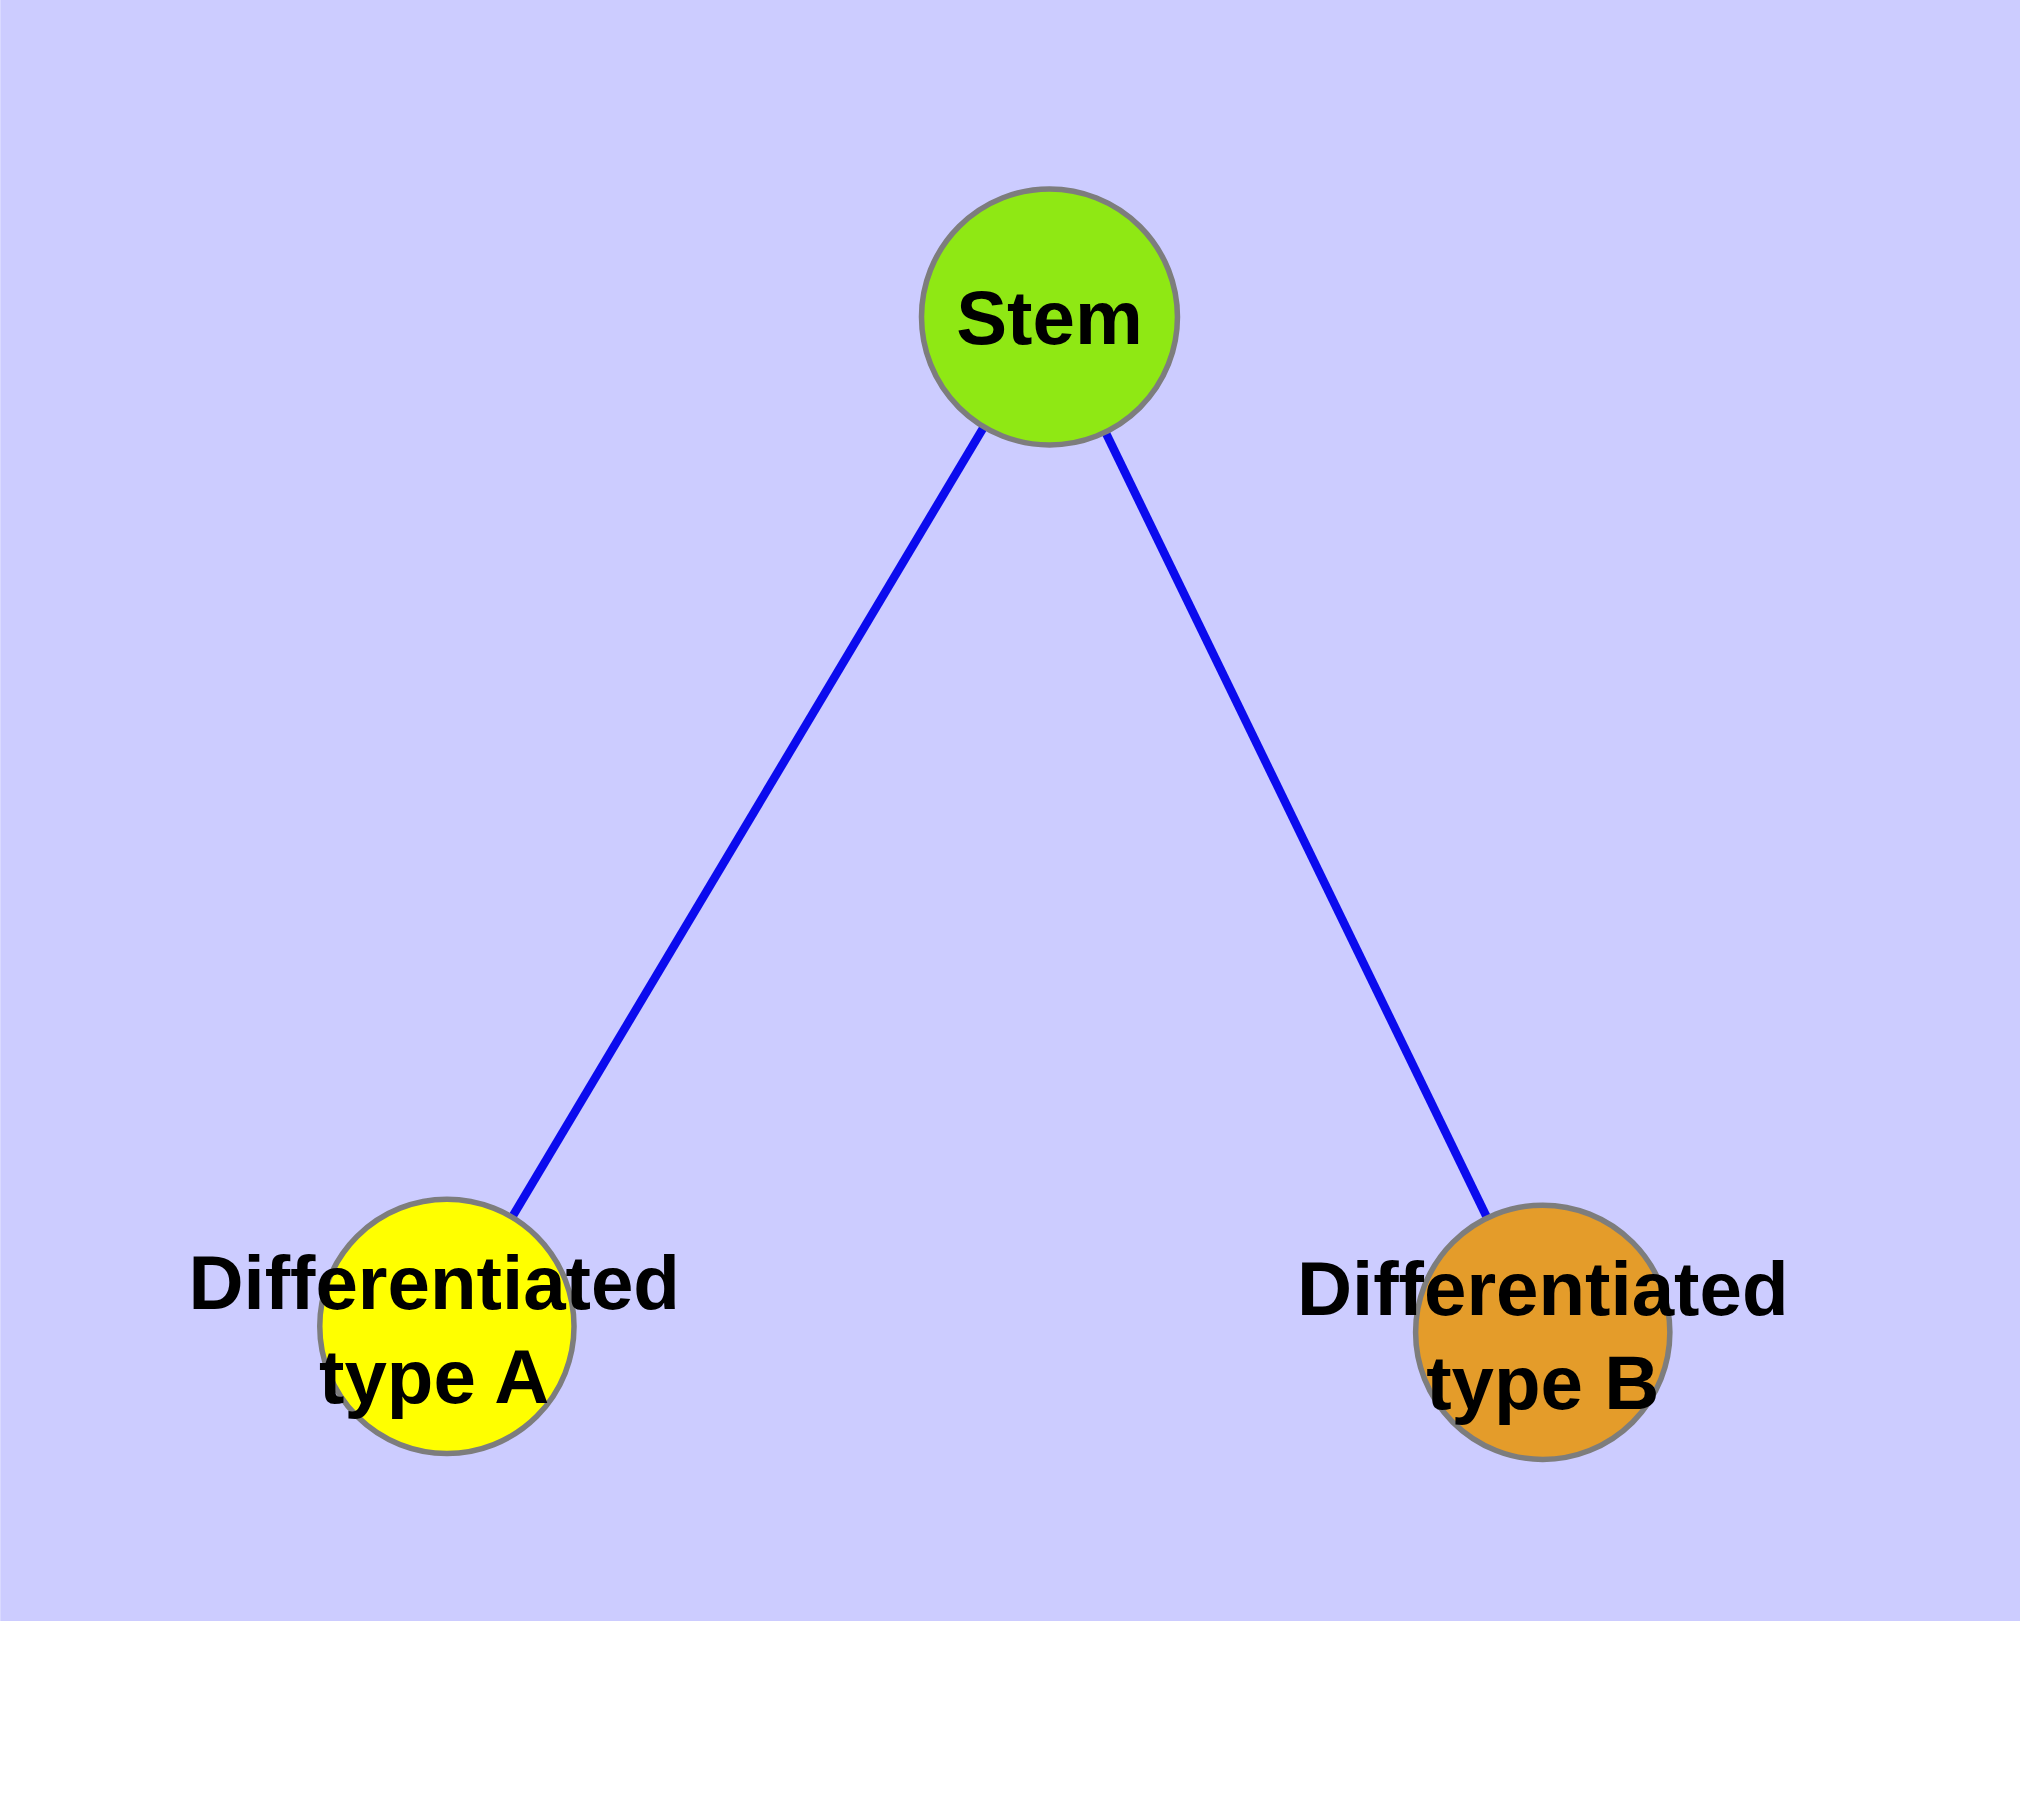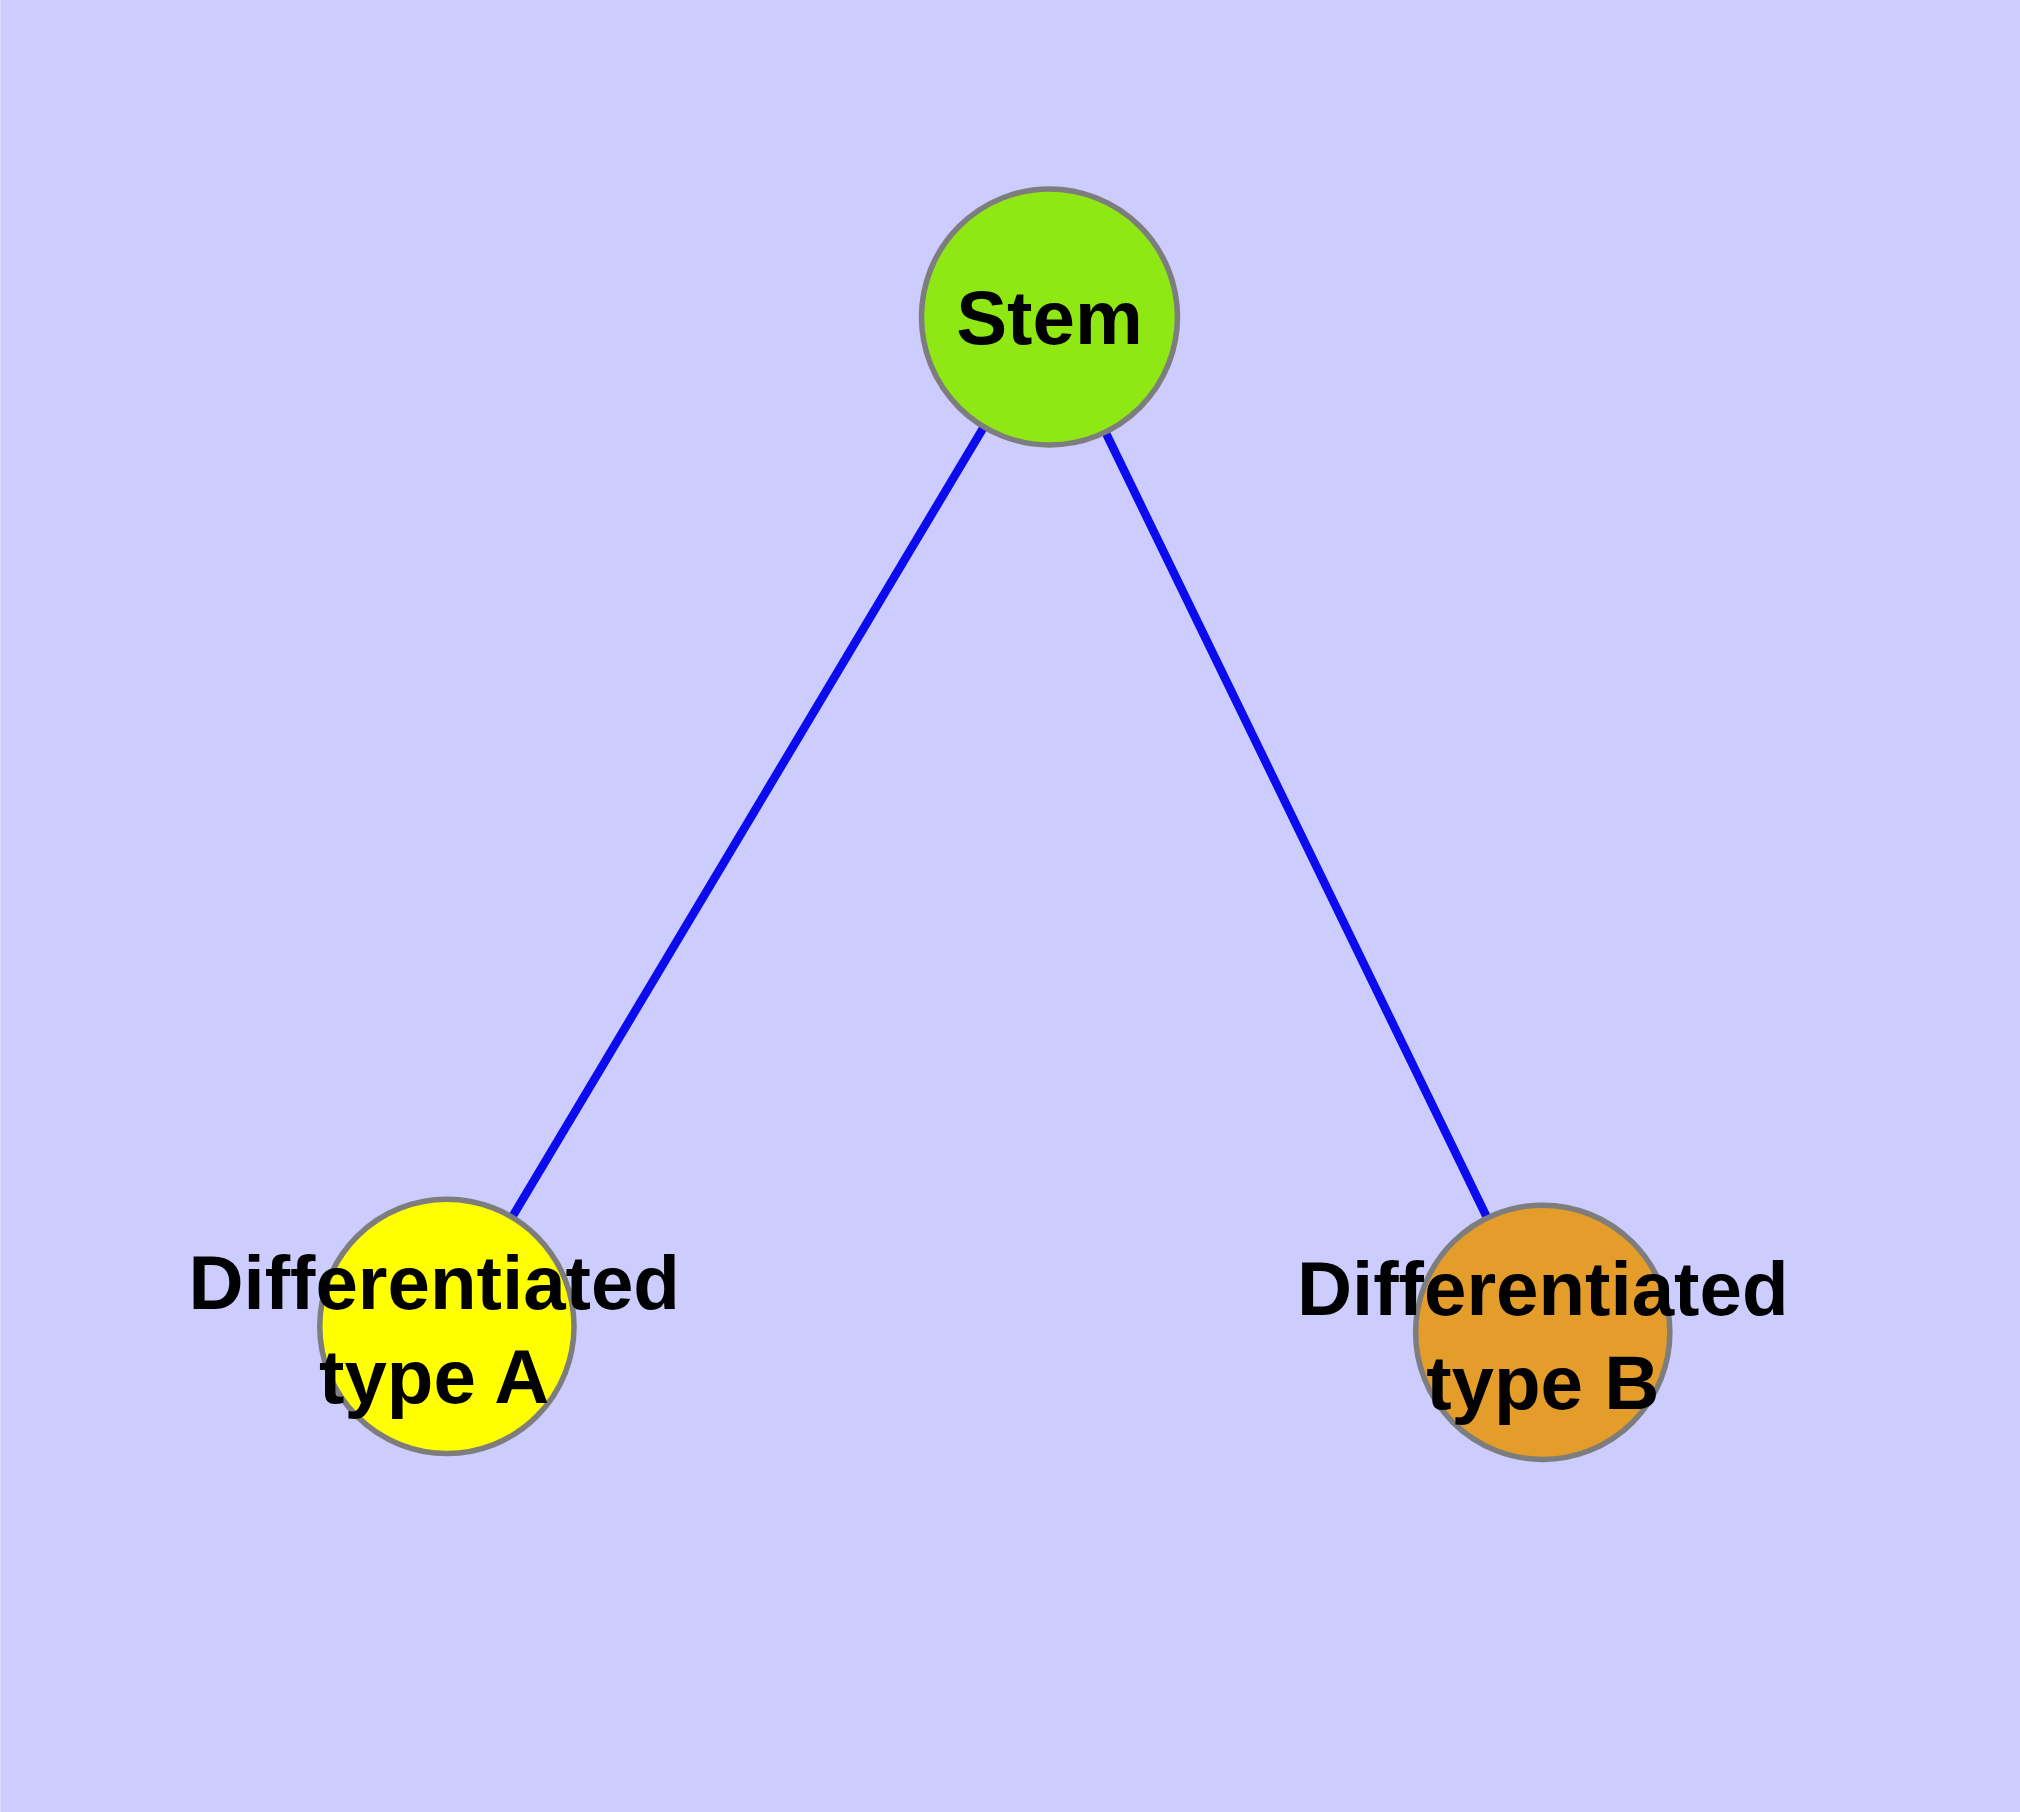--- a/index.html
+++ b/index.html
@@ -2,21 +2,21 @@
 <html style="font-size:13.6px"><head>
 <meta charset="utf-8">
 <style>
   html, body {
     margin: 0;
     padding: 0;
   }
   .canvas {
     position: relative;
     width: 2021px;
-    height: 1812px;
+    height: 1621px;
     overflow: hidden;
     box-shadow: inset 1.7px 1.7px 0 #ffffff;
   }
   .graph-svg {
     display: block;
     width: 2021px;
     height: 1812px;
   }
   .edge {
     stroke-width: 10;

